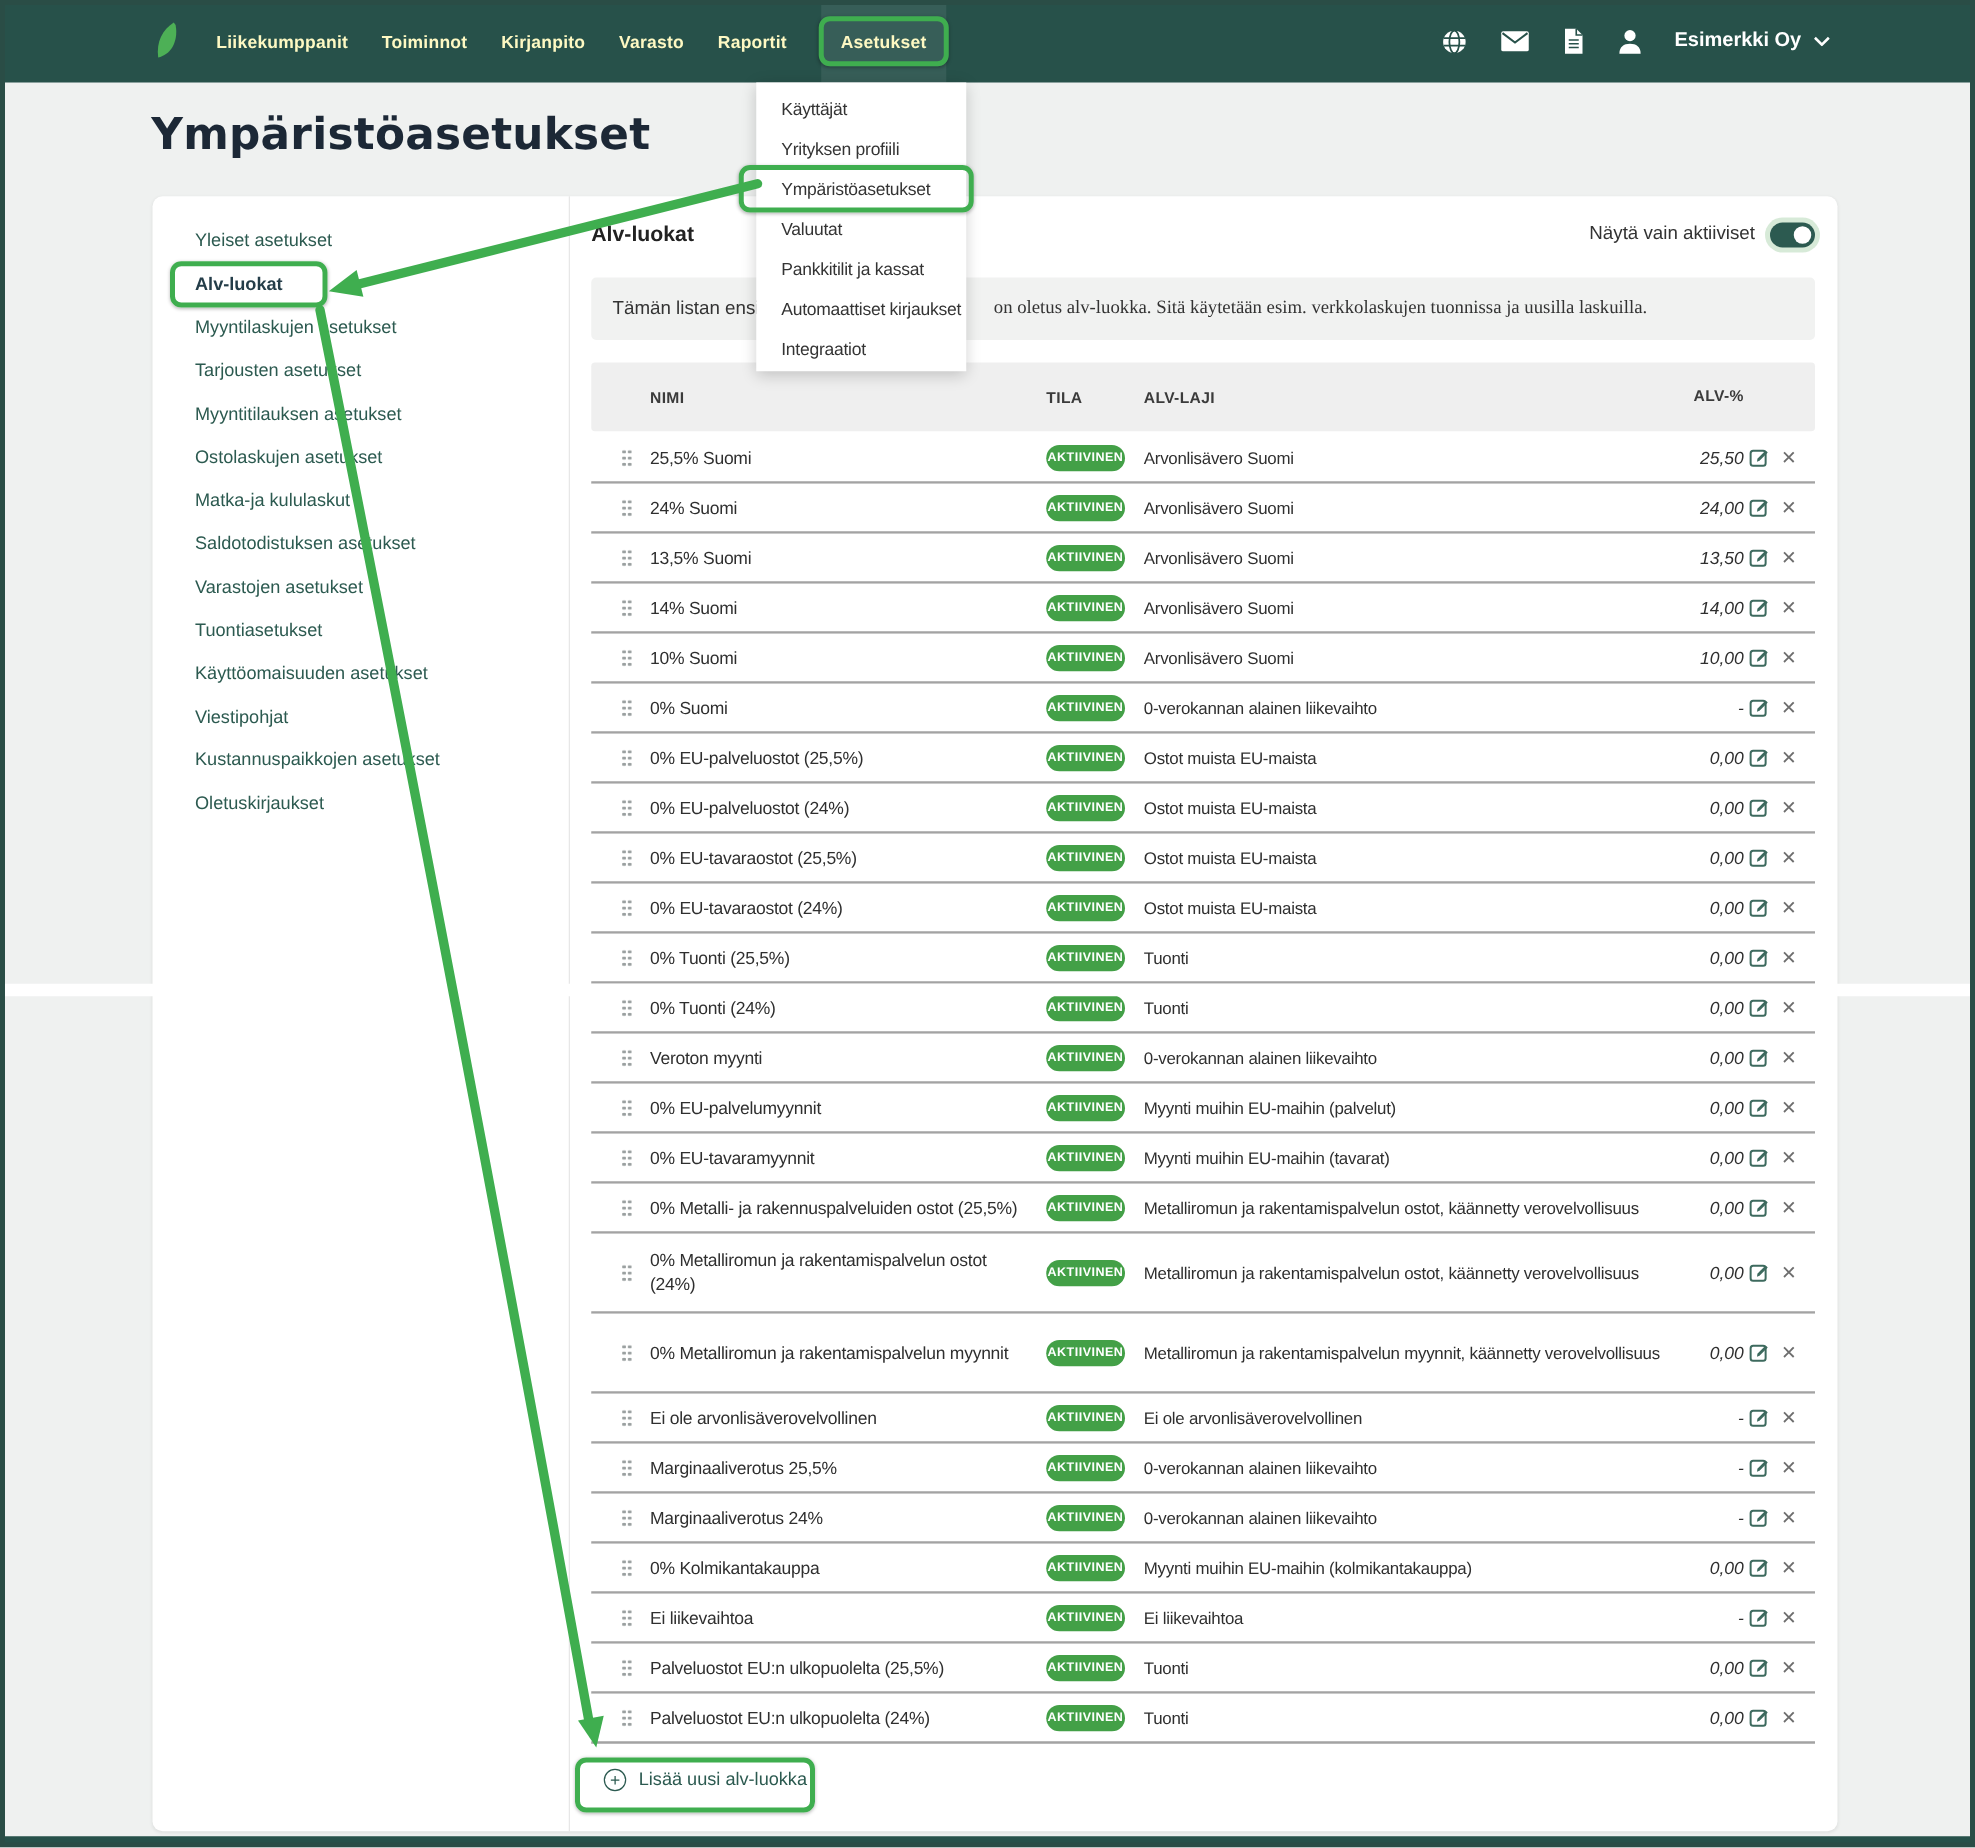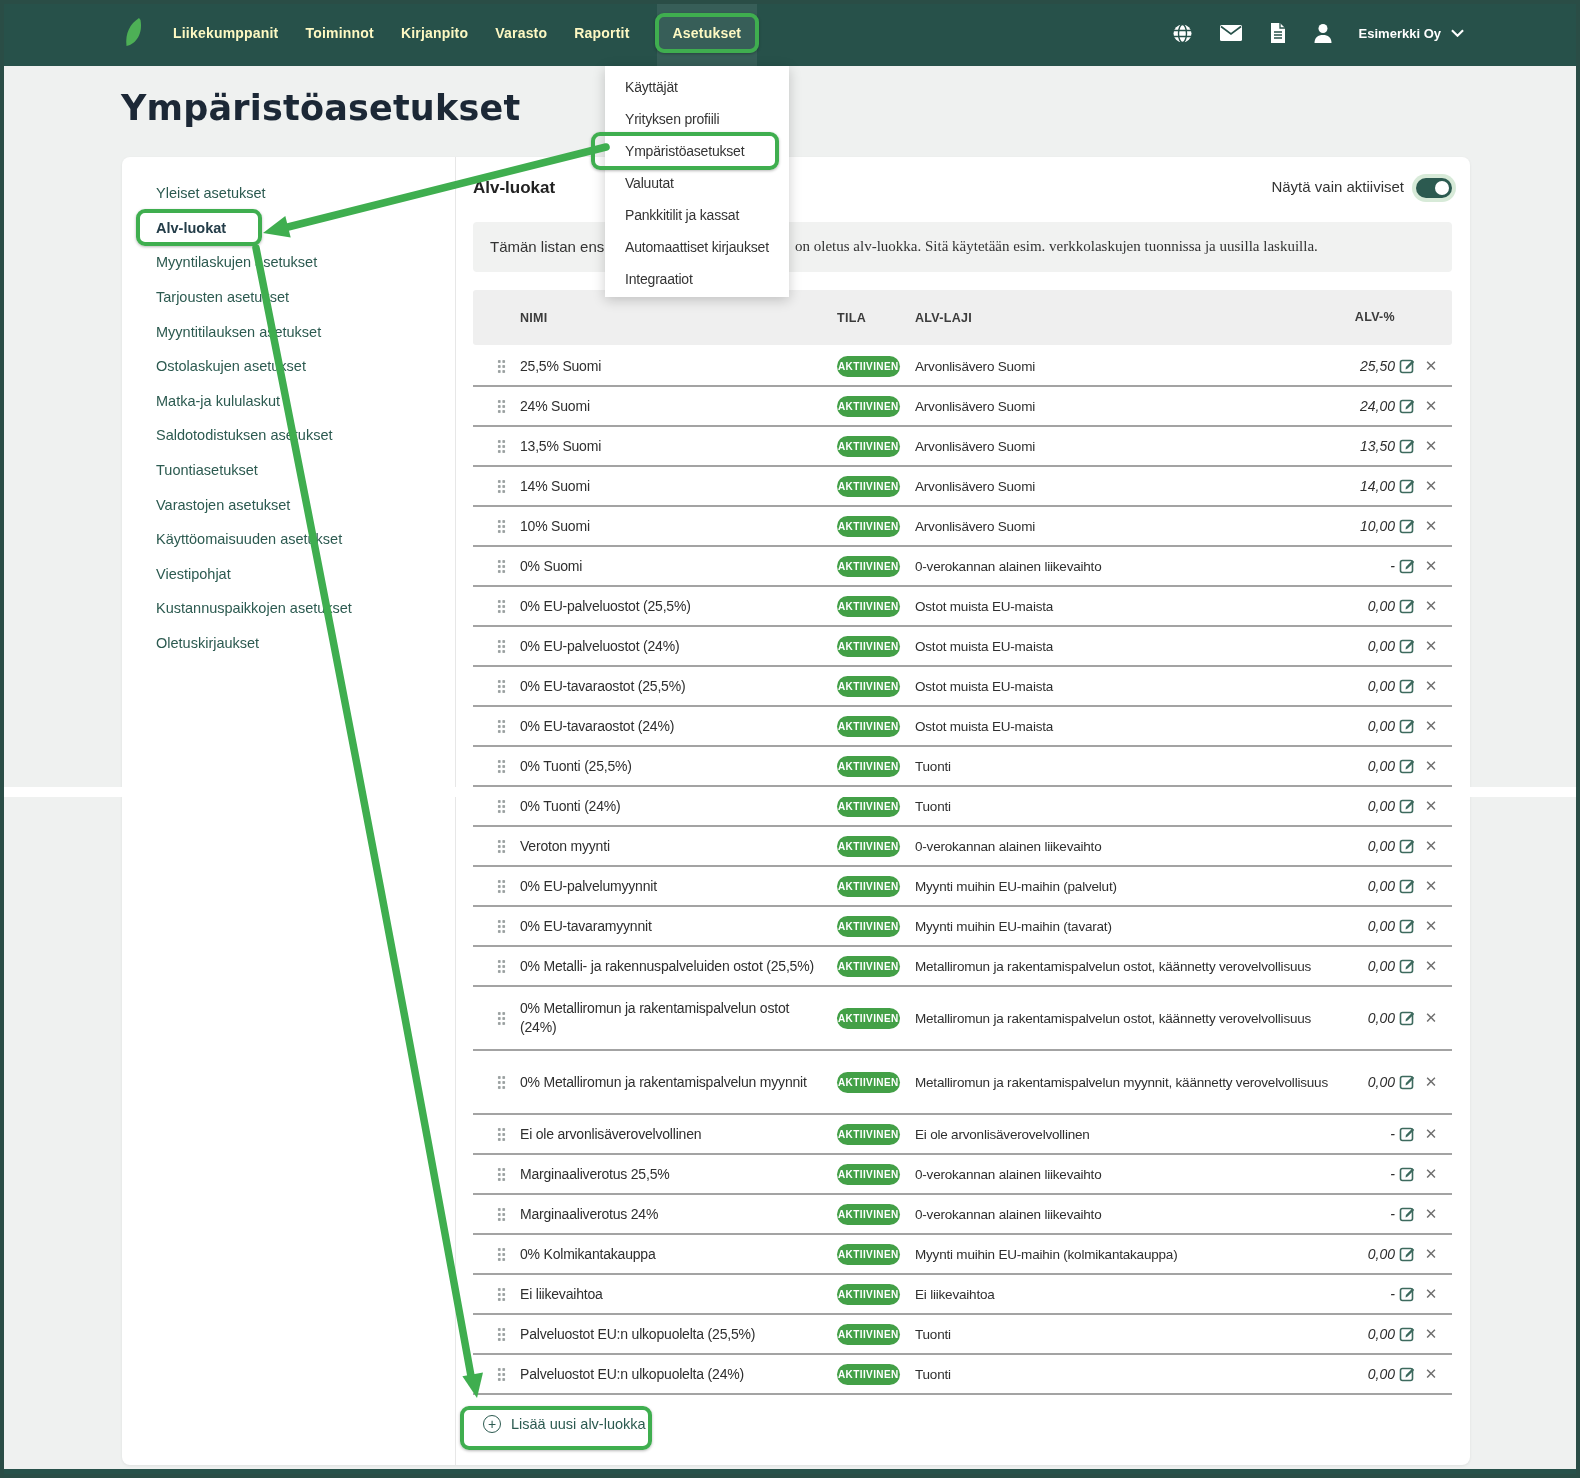--- a/index.html
+++ b/index.html
@@ -7,21 +7,21 @@
   .screen::after{content:"";position:absolute;inset:0;box-shadow:inset 0 0 0 4px #2a4d46;pointer-events:none;z-index:40;}
 
   
   .navbar{position:absolute;left:0;top:0;width:100%;height:66px;background:var(--nav-bg,#27514a);z-index:10;display:flex;align-items:center;}
   .nav-left{display:flex;align-items:center;gap:27px;padding-left:124px;height:66px;}
   .logo{display:flex;align-items:center;}
   .nav-item{color:#fef9c3;font-size:14px;font-weight:600;letter-spacing:.2px;cursor:pointer;height:66px;display:flex;align-items:center;position:relative;}
   .nav-item.active{background:rgba(255,255,255,.08);padding:0 16px;}
   .nav-right{position:absolute;right:116px;top:0;height:66px;display:flex;align-items:center;gap:26px;}
   .nav-icon{display:flex;align-items:center;cursor:pointer;}
-  .company{display:flex;align-items:center;gap:10px;color:#fff;font-size:13px;font-weight:700;cursor:pointer;}
+  .company{display:flex;align-items:center;gap:10px;color:#fff;font-size:16px;font-weight:700;cursor:pointer;}
   .chev{width:13px;height:8px;}
 
   
   .page-title{position:absolute;left:121px;top:88px;margin:0;font-family:"DejaVu Sans",sans-serif;font-size:35px;font-weight:600;color:var(--title,#1c2836);letter-spacing:.2px;}
   .panel{position:absolute;left:122px;top:157px;width:1348px;height:1308px;background:#fff;border-radius:8px;box-shadow:0 1px 3px rgba(0,0,0,.07);}
   .v-divider{position:absolute;left:455px;top:157px;width:1px;height:1308px;background:#e7e7e7;}
 
   
   .sidebar{position:absolute;left:140px;top:176px;width:300px;margin:0;padding:0;list-style:none;z-index:2;}
   .sidebar li{height:34.6px;display:flex;align-items:center;padding-left:16px;position:relative;color:var(--teal,#2c5a50);font-size:14.5px;cursor:pointer;text-align:center;}
@@ -58,21 +58,21 @@
   .row.tall{height:64px;}
   .handle{width:9px;height:15px;background-image:radial-gradient(circle,#9aa0a0 1.3px,transparent 1.5px);background-size:4.5px 5px;}
   .c-name{font-size:14px;color:#2f2f2f;letter-spacing:-.2px;line-height:19px;padding-right:8px;}
   .c-laji{font-size:13.5px;color:#2f2f2f;letter-spacing:-.2px;line-height:19px;padding-right:4px;}
   .c-val{font-size:14px;color:#2f2f2f;text-align:right;font-style:italic;}
   .badge{display:inline-block;background:var(--badge,#43a047);color:#fff;font-size:10px;font-weight:700;letter-spacing:.4px;padding:5px 1px;border-radius:12px;}
   .edit,.xdel{display:flex;align-items:center;justify-content:center;cursor:pointer;}
   .xdel{color:#6e6e6e;font-size:15px;}
 
   
-  .dropdown{position:absolute;left:605px;top:66px;width:184px;height:231px;background:#fff;box-shadow:0 3px 12px rgba(0,0,0,.2);z-index:20;text-align:center;}
+  .dropdown{position:absolute;left:605px;top:66px;width:168px;height:231px;background:#fff;box-shadow:0 3px 12px rgba(0,0,0,.2);z-index:20;text-align:center;}
   .dropdown ul{margin:0;padding:5px 0 0 0;list-style:none;}
   .dropdown li{height:32px;display:flex;align-items:center;padding-left:20px;position:relative;font-size:14px;letter-spacing:-.2px;color:#343434;white-space:nowrap;cursor:pointer;}
 
   
   .add-btn{position:absolute;left:477px;top:1414px;display:flex;align-items:center;gap:10px;background:none;border:none;color:var(--teal,#2c5a50);font-family:"Liberation Sans",sans-serif;font-size:14.5px;cursor:pointer;z-index:32;}
   .plus{width:18px;height:18px;border:1.6px solid var(--teal,#2c5a50);border-radius:50%;display:flex;align-items:center;justify-content:center;font-size:14px;line-height:1;box-sizing:border-box;}
 
   .seam{position:absolute;left:0;top:787px;width:100%;height:10px;background:#fff;z-index:6;}
   .footer-strip{position:absolute;left:0;bottom:0;width:100%;height:9px;background:var(--nav-bg,#27514a);z-index:8;}
 </style>
@@ -171,24 +171,24 @@
       <li>
         <span>Ostolaskujen asetukset</span>
       </li>
       <li>
         <span>Matka-ja kululaskut</span>
       </li>
       <li>
         <span>Saldotodistuksen asetukset</span>
       </li>
       <li>
+        <span>Varastojen asetukset</span>
+      </li>
+      <li>
         <span>Tuontiasetukset</span>
-      </li>
-      <li>
-        <span>Varastojen asetukset</span>
       </li>
       <li>
         <span>Käyttöomaisuuden asetukset</span>
       </li>
       <li>
         <span>Viestipohjat</span>
       </li>
       <li>
         <span>Kustannuspaikkojen asetukset</span>
       </li>

